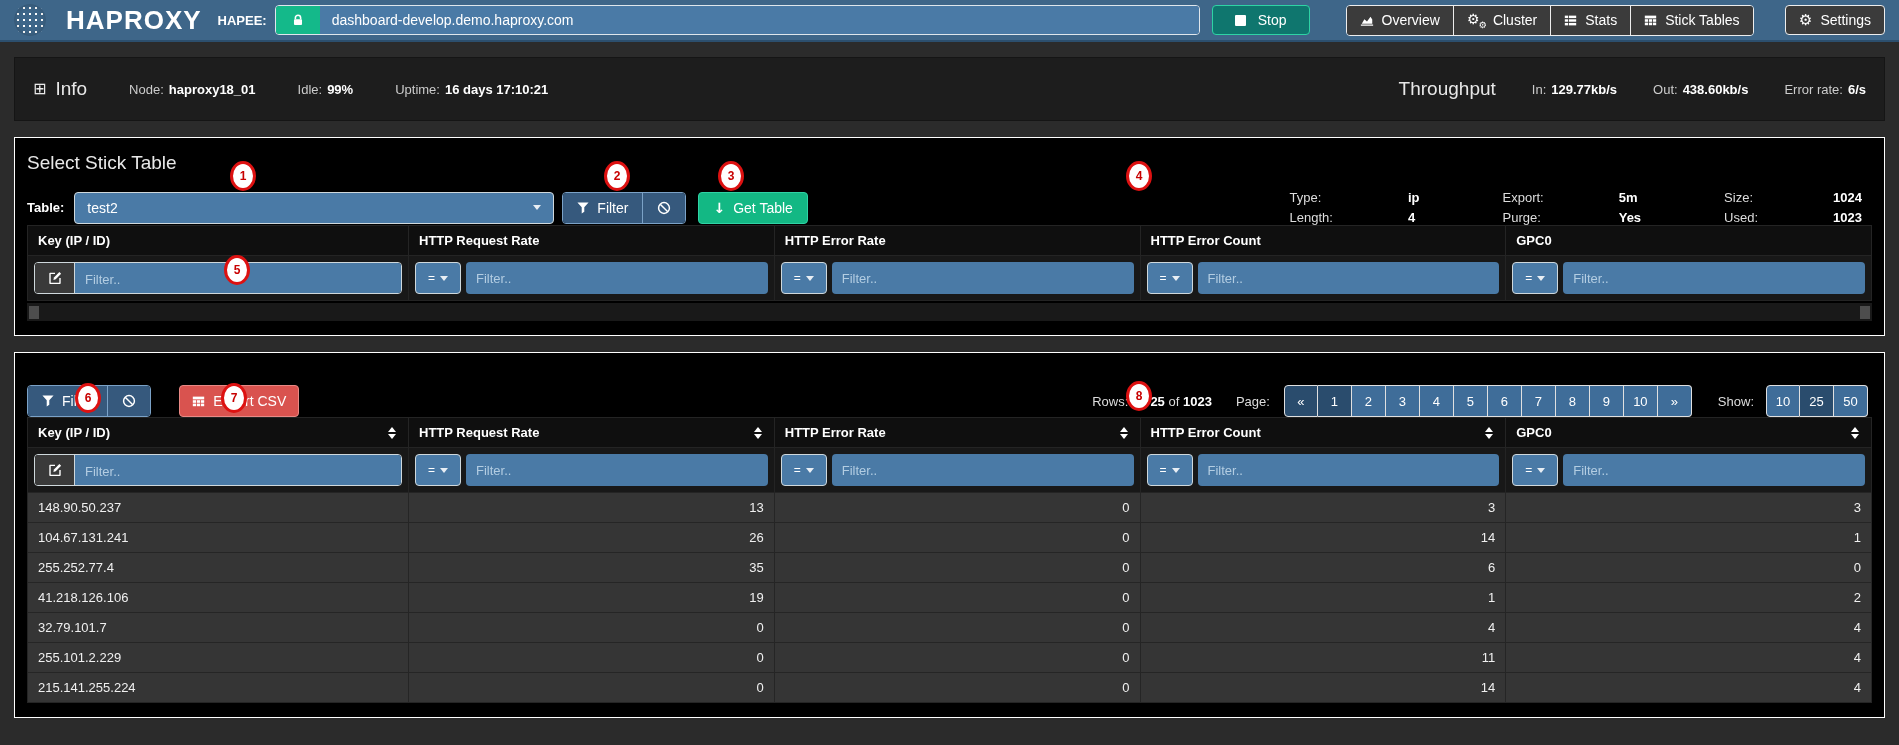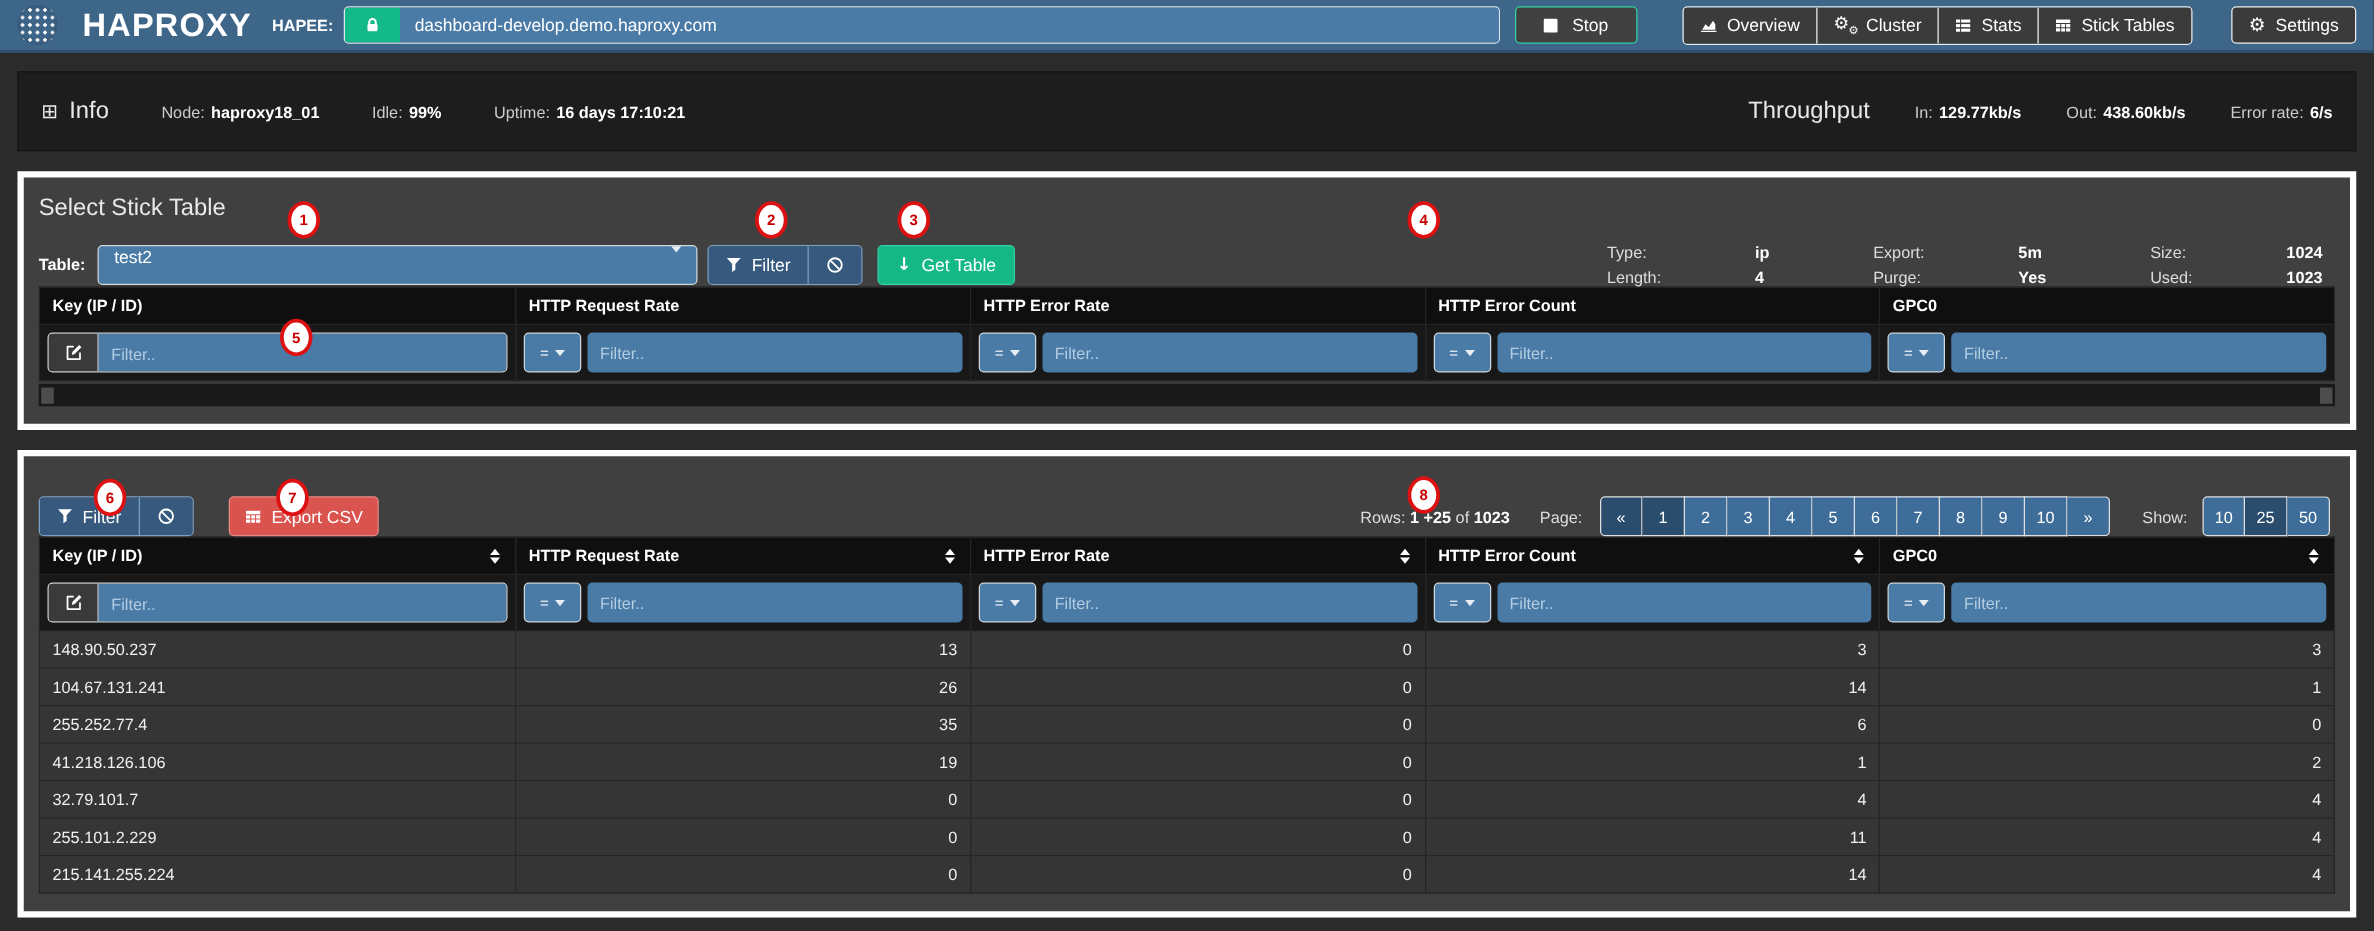--- a/index.html
+++ b/index.html
@@ -10,48 +10,48 @@
   .topbar{height:42px;background:#3e6689;display:flex;align-items:center;padding:0 14px;border-bottom:2px solid #2c4f6e}
   .logo{width:32px;height:32px;border-radius:50%;flex:0 0 32px;
         background-image:radial-gradient(circle,#fff 1.3px,rgba(255,255,255,0) 1.5px);
         background-size:6px 6px;background-position:center;background-color:#3e6689;
         box-shadow:inset 0 0 6px rgba(0,0,0,.25)}
   .brand-text{font-size:26px;font-weight:bold;color:#fff;letter-spacing:1px;margin-left:20px}
   .hapee{font-size:13px;font-weight:bold;color:#fff;margin-left:16px}
   .url-group{flex:1;max-width:925px;display:flex;height:30px;border:1px solid #dfe6ec;border-radius:4px;overflow:hidden;margin-left:8px}
   .lock-btn{width:44px;background:#14b98a;border:none;display:flex;align-items:center;justify-content:center;cursor:pointer}
   .url-input{flex:1;background:#4a7aa6;border:none;color:#fff;font-size:14px;padding:0 12px;outline:none;font-family:inherit}
-  .stop-btn{height:30px;margin-left:12px;background:#404040;border:1px solid #2fd3a5;border-radius:4px;color:#fff;font-size:14px;display:flex;align-items:center;gap:12px;padding:0 22px;cursor:pointer;font-family:inherit}
+  .stop-btn{height:30px;margin-left:12px;background:#0f766e;border:1px solid #2fd3a5;border-radius:4px;color:#fff;font-size:14px;display:flex;align-items:center;gap:12px;padding:0 22px;cursor:pointer;font-family:inherit}
   .stop-square{width:11px;height:11px;background:#fff;border-radius:1px}
   .nav-group{display:flex;margin-left:36px;border:1px solid #ededed;border-radius:4px;overflow:hidden}
   .nav-btn{background:#3b3b3b;color:#fff;font-size:14px;padding:0 13px;height:29px;display:flex;align-items:center;gap:8px;border:none;border-left:1px solid #ededed;cursor:pointer;font-family:inherit;white-space:nowrap}
   .nav-btn:first-child{border-left:none}
   .settings-btn{margin-left:auto;background:#3b3b3b;color:#fff;font-size:14px;height:30px;border:1px solid #ededed;border-radius:4px;display:flex;align-items:center;gap:8px;padding:0 13px;cursor:pointer;font-family:inherit}
   .glyph{line-height:1;font-family:"DejaVu Sans",sans-serif}
   .cogs{position:relative;display:inline-block;width:18px;height:16px}
   .cog-big{position:absolute;left:0;top:0;font-size:14px}
   .cog-small{position:absolute;right:-2px;bottom:-2px;font-size:9px}
 
   
   .info-bar{margin:15px 14px 0;background:#1d1d1d;border:1px solid #151515;height:64px;display:flex;align-items:center;padding:0 18px}
   .info-title{display:flex;align-items:center;gap:9px;font-size:19px;color:#e8e8e8;cursor:pointer}
   .info-title .glyph{font-size:16px}
   .kv{font-size:13px;color:#ccc;margin-left:42px;white-space:nowrap}
   .kv b{color:#fff;margin-left:5px}
   .tp-title{margin-left:auto;font-size:19px;color:#e8e8e8}
   .kv.tight{margin-left:36px}
 
   
-  .panel{margin:16px 14px 0;background:#404040;border:5px solid #ffffff;padding:14px 12px}
+  .panel{margin:16px 14px 0;background:#000000;border:1px solid #ffffff;padding:14px 12px}
   .panel-title{font-size:19px;color:#e8e8e8}
 
   
   .controls{display:flex;align-items:center;margin-top:16px}
   .lbl{font-size:13px;font-weight:bold;color:#fff;margin-right:10px}
-  .table-select{width:480px;height:32px;background:#4a7aa6;border:1px solid #cfd8dc;border-radius:4px;display:flex;align-items:flex-start;padding:0 12px;color:#fff;font-size:14px;cursor:pointer}
+  .table-select{width:480px;height:32px;background:#4a7aa6;border:1px solid #cfd8dc;border-radius:4px;display:flex;align-items:center;padding:0 12px;color:#fff;font-size:14px;cursor:pointer}
   .caret-down{width:0;height:0;border-left:4px solid transparent;border-right:4px solid transparent;border-top:5px solid #e8eef4}
   .table-select .caret-down{margin-left:auto}
   .btn-group{display:flex;border:1px solid #7ba2c7;border-radius:4px;overflow:hidden;margin-left:8px}
   .btn-seg{background:#36597d;color:#fff;height:30px;display:flex;align-items:center;gap:8px;padding:0 14px;font-size:14px;border:none;cursor:pointer;font-family:inherit}
   .btn-seg + .btn-seg{border-left:1px solid #7ba2c7}
   .get-table{margin-left:12px;height:32px;background:#13b884;border:1px solid #2fd3a5;border-radius:4px;color:#fff;font-size:14px;display:flex;align-items:center;gap:8px;padding:0 14px;cursor:pointer;font-family:inherit}
   .get-table .glyph{font-size:14px;font-weight:bold}
   .meta{margin-left:auto;display:flex;gap:83px;padding-right:10px}
   .meta-col{display:grid;grid-template-columns:auto auto;column-gap:75px;row-gap:5px;font-size:13px;align-content:center}
   .ml{color:#ddd}

